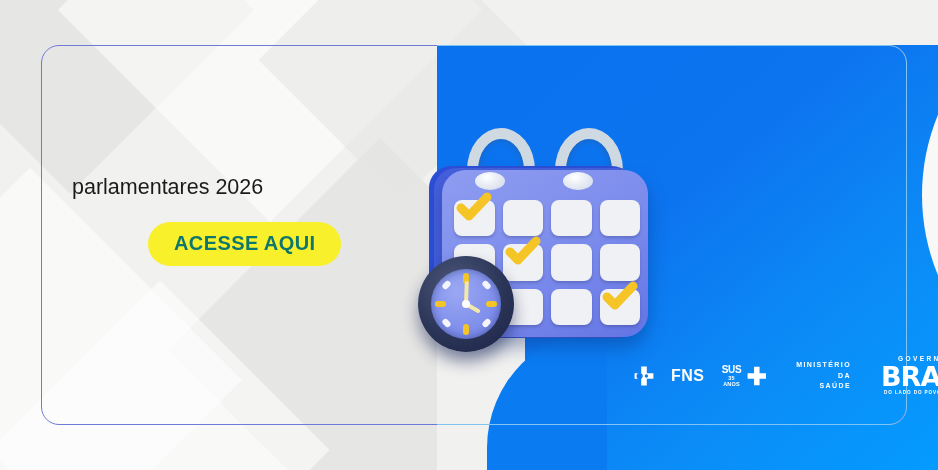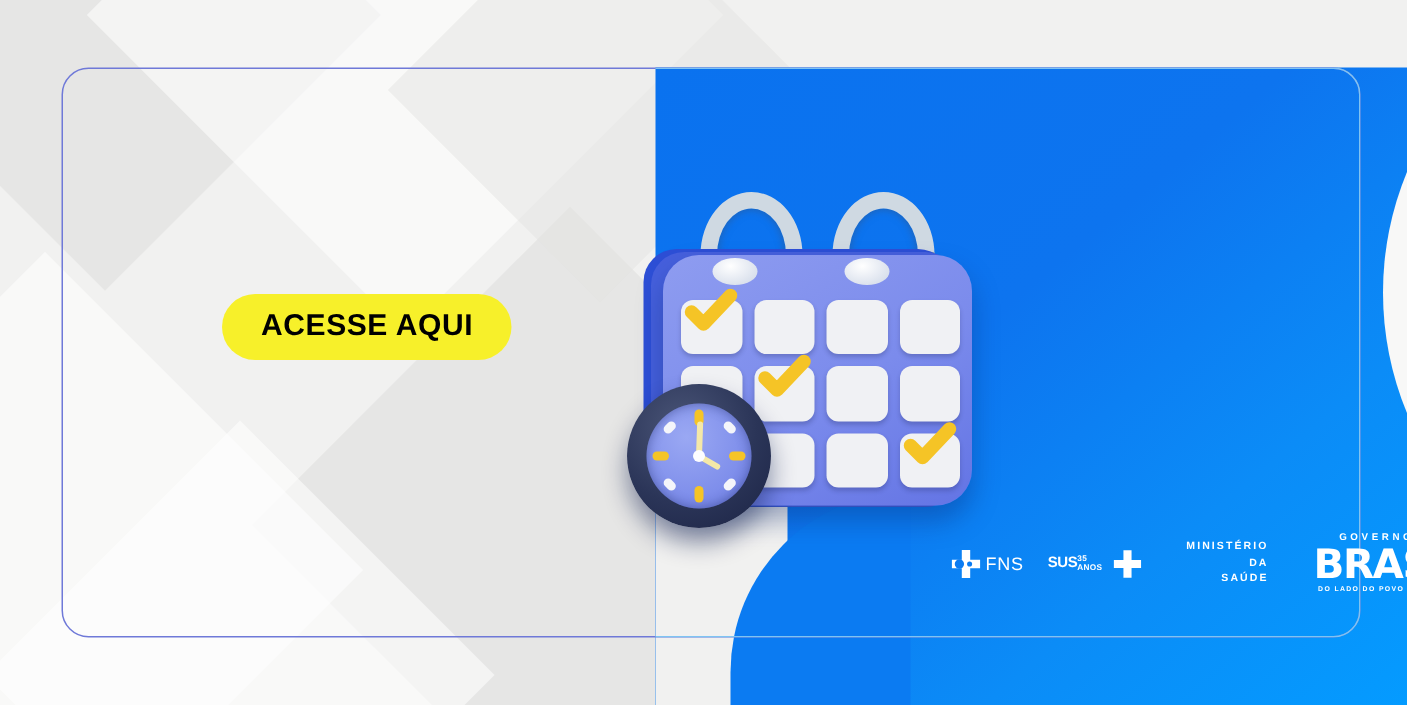--- a/index.html
+++ b/index.html
@@ -55,21 +55,21 @@
   #copy{position:absolute;left:72px;top:148px;width:340px;}
   #headline{
     font-size:35px;font-weight:bold;letter-spacing:.5px;
     color:#1355e8;line-height:1;margin:0 0 12px 0;
   }
   #subline{
     font-size:21.5px;color:#1b1b1b;line-height:1.22;margin:0;font-weight:400;
   }
   #cta{
     display:inline-block;margin-top:22px;margin-left:76px;
-    background:#f7f02a;color:#000000;
+    background:#f7f02a;color:#0f766e;
     font-size:20px;font-weight:bold;letter-spacing:.4px;
     padding:10px 26px 11px 26px;border-radius:22px;
     border:none;cursor:pointer;font-family:inherit;
   }
 
   
   #illus{position:absolute;left:404px;top:110px;width:290px;height:260px;}
   .ring{
     position:absolute;width:46px;height:62px;border-radius:50%;
     border:11px solid #cfd9e2;
@@ -126,22 +126,22 @@
   .tick.w{background:#f4f5fa;}
   #hand-h,#hand-m{position:absolute;background:#f4e8a8;border-radius:2px;transform-origin:bottom center;}
   #hub{position:absolute;left:31px;top:31px;width:8px;height:8px;border-radius:50%;background:#fdfdff;}
 
   
   #logos{
     position:absolute;left:634px;top:356px;height:40px;
     display:flex;align-items:center;gap:16px;color:#fff;
   }
   .logo{display:flex;align-items:center;}
-  #fns-text{font-size:12px;font-weight:normal;letter-spacing:.5px;margin-left:3px;}
-  #sus-block{display:flex;flex-direction:row;align-items:center;line-height:1;}
+  #fns-text{font-size:16px;font-weight:bold;letter-spacing:.5px;margin-left:17px;}
+  #sus-block{display:flex;flex-direction:column;align-items:center;line-height:1;text-align:center;}
   #sus-top{font-size:10px;font-weight:bold;letter-spacing:-.3px;}
   #sus-bot{font-size:5.5px;font-weight:bold;letter-spacing:.2px;margin-top:1px;}
   #minist{
     text-align:right;font-size:7px;font-weight:bold;letter-spacing:1.4px;
     line-height:1.55;
   }
   #gov-block{display:flex;flex-direction:column;align-items:center;line-height:1;}
   #gov-top{font-size:6.5px;font-weight:bold;letter-spacing:2.4px;}
   #gov-brasil{
     font-size:27px;font-weight:bold;letter-spacing:-1px;
@@ -167,20 +167,21 @@
     <div id="blue-notch"></div>
     <div id="blue-notch-round"></div>
   </div>
 
   <div id="frame"></div>
   <div id="frame2"></div>
 
   <div id="copy">
     <div id="subline">
       <br>
+      <span>parlamentares 2026</span>
     </div>
     <button id="cta">ACESSE AQUI</button>
   </div>
 
   <div id="illus">
 
     <div class="ring" style="left:63px;top:18px;"></div>
     <div class="ring" style="left:151px;top:18px;"></div>
 
     <div id="cal-back"></div>

